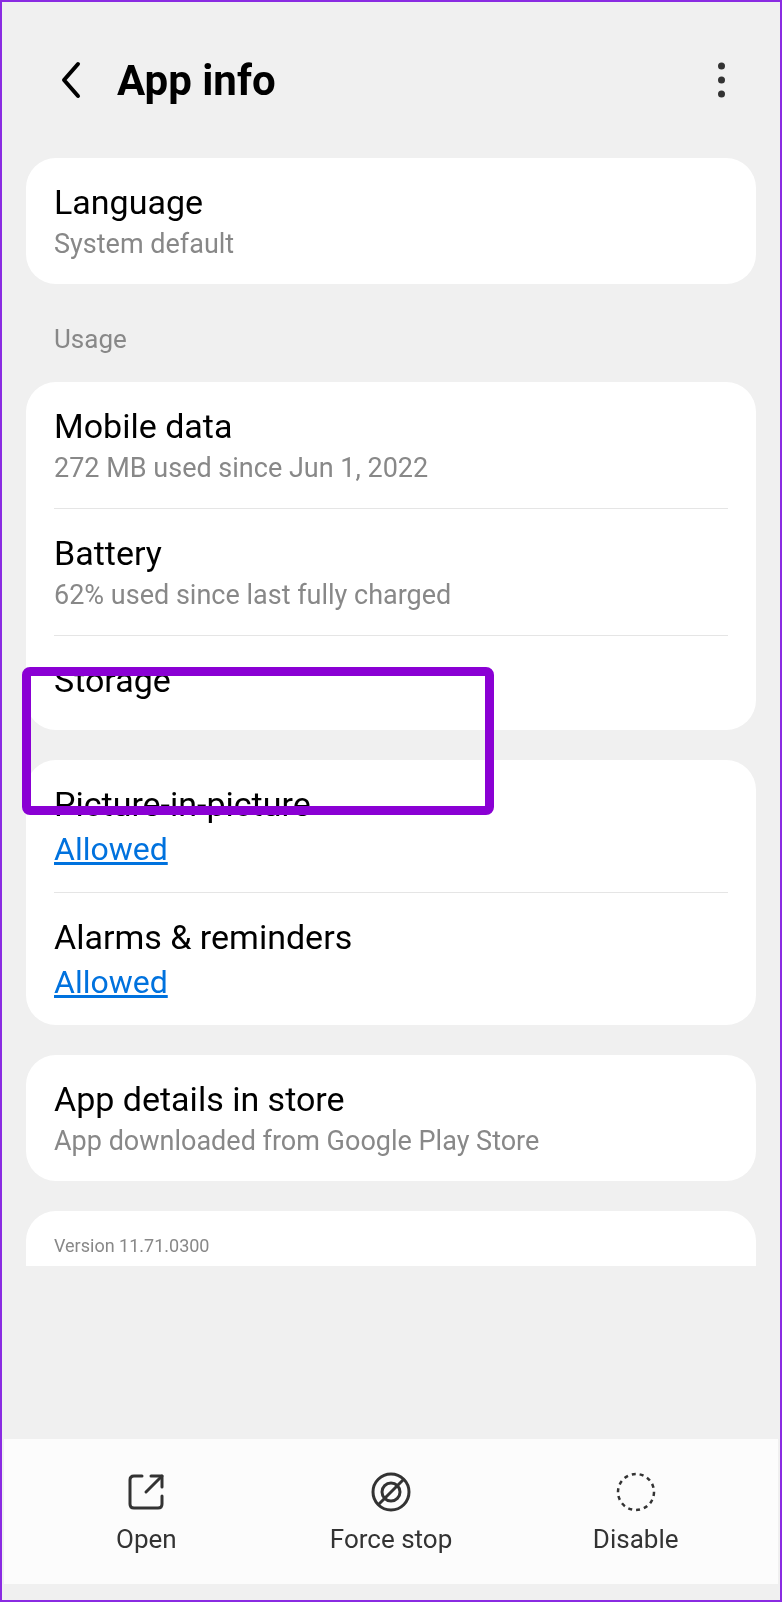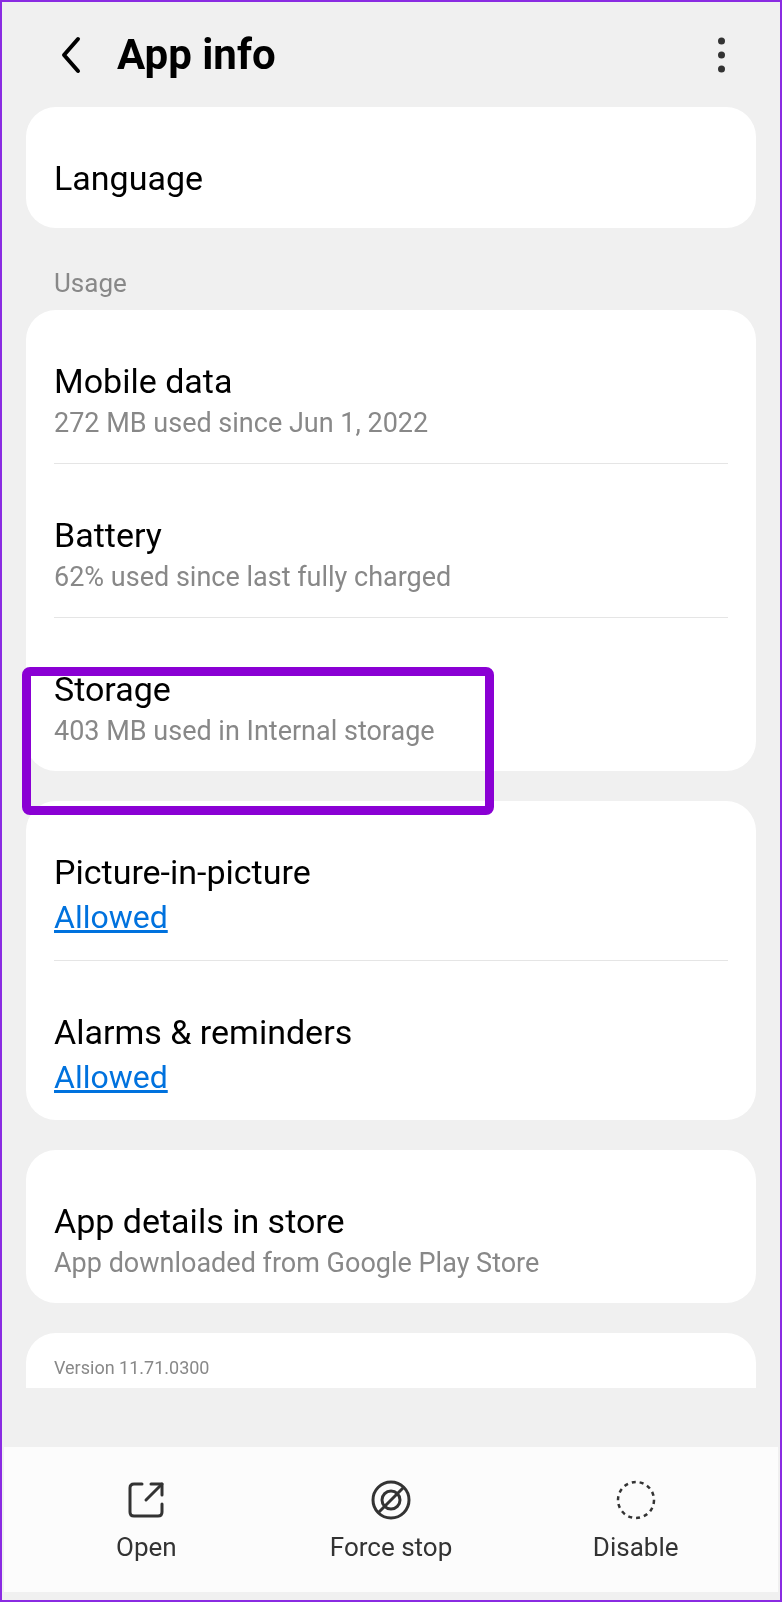--- a/index.html
+++ b/index.html
@@ -13,21 +13,21 @@
       height: 1602px;
       background: #f0f0f0;
       border: 2px solid #8a2be2;
       position: relative;
       overflow: hidden;
     }
     .header {
       display: flex;
       align-items: center;
       padding: 25px 30px 25px 55px;
-      height: 105px;
+      height: 156px;
       position: relative;
     }
     .back-icon {
       position: absolute;
       left: 55px;
       top: 50%;
       transform: translateY(-50%);
       width: 26px;
       height: 40px;
     }
@@ -64,35 +64,34 @@
     }
     .item {
       padding: 24px 28px;
       position: relative;
     }
     .item-title {
       font-size: 34px;
       font-weight: 400;
       color: #000;
       margin-bottom: 6px;
-      margin-top: 27px;
     }
     .item-subtitle {
       font-size: 27px;
       color: #888;
     }
     .item-subtitle-link {
       font-size: 32px;
       color: #0072de;
       text-decoration: underline;
     }
     .section-label {
       font-size: 26px;
       color: #888;
-      padding: 10px 0 12px 52px;
+      padding: 10px 0 28px 52px;
     }
     .divider {
       height: 1px;
       background: #e5e5e5;
       margin: 0 28px;
     }
     .highlight-box {
       position: absolute;
       border: 9px solid #8a00d4;
       border-radius: 8px;
@@ -108,21 +107,21 @@
       border-radius: 30px 30px 0 0;
       margin: 0 24px 0 24px;
       padding: 24px 28px 10px 28px;
     }
     .version-text {
       font-size: 18px;
       color: #888;
     }
     .bottom-bar {
       position: absolute;
-      bottom: 8px;
+      bottom: 16px;
       left: 2px;
       right: 2px;
       height: 145px;
       background: #fcfcfc;
       display: flex;
       justify-content: space-around;
       align-items: center;
       padding: 0 20px;
     }
     .bottom-btn {
@@ -163,39 +162,39 @@
     <div class="dot"></div>
     <div class="dot"></div>
   </div>
 </div>
 
 <div class="content-area">
 
   <div class="card">
     <div class="item">
       <div class="item-title">Language</div>
+      <div class="item-subtitle">System default</div>
     </div>
   </div>
 
   <div class="section-label">Usage</div>
 
   <div class="card">
     <div class="item">
       <div class="item-title">Mobile data</div>
       <div class="item-subtitle">272 MB used since Jun 1, 2022</div>
     </div>
     <div class="divider"></div>
     <div class="item">
       <div class="item-title">Battery</div>
       <div class="item-subtitle">62% used since last fully charged</div>
     </div>
     <div class="divider"></div>
     <div class="item">
       <div class="item-title">Storage</div>
-      <div class="item-subtitle">403 MB used in Internal storage</div>
     </div>
   </div>
 
   <div class="card">
     <div class="item">
       <div class="item-title">Picture-in-picture</div>
       <div class="item-subtitle-link">Allowed</div>
     </div>
     <div class="divider"></div>
     <div class="item">

